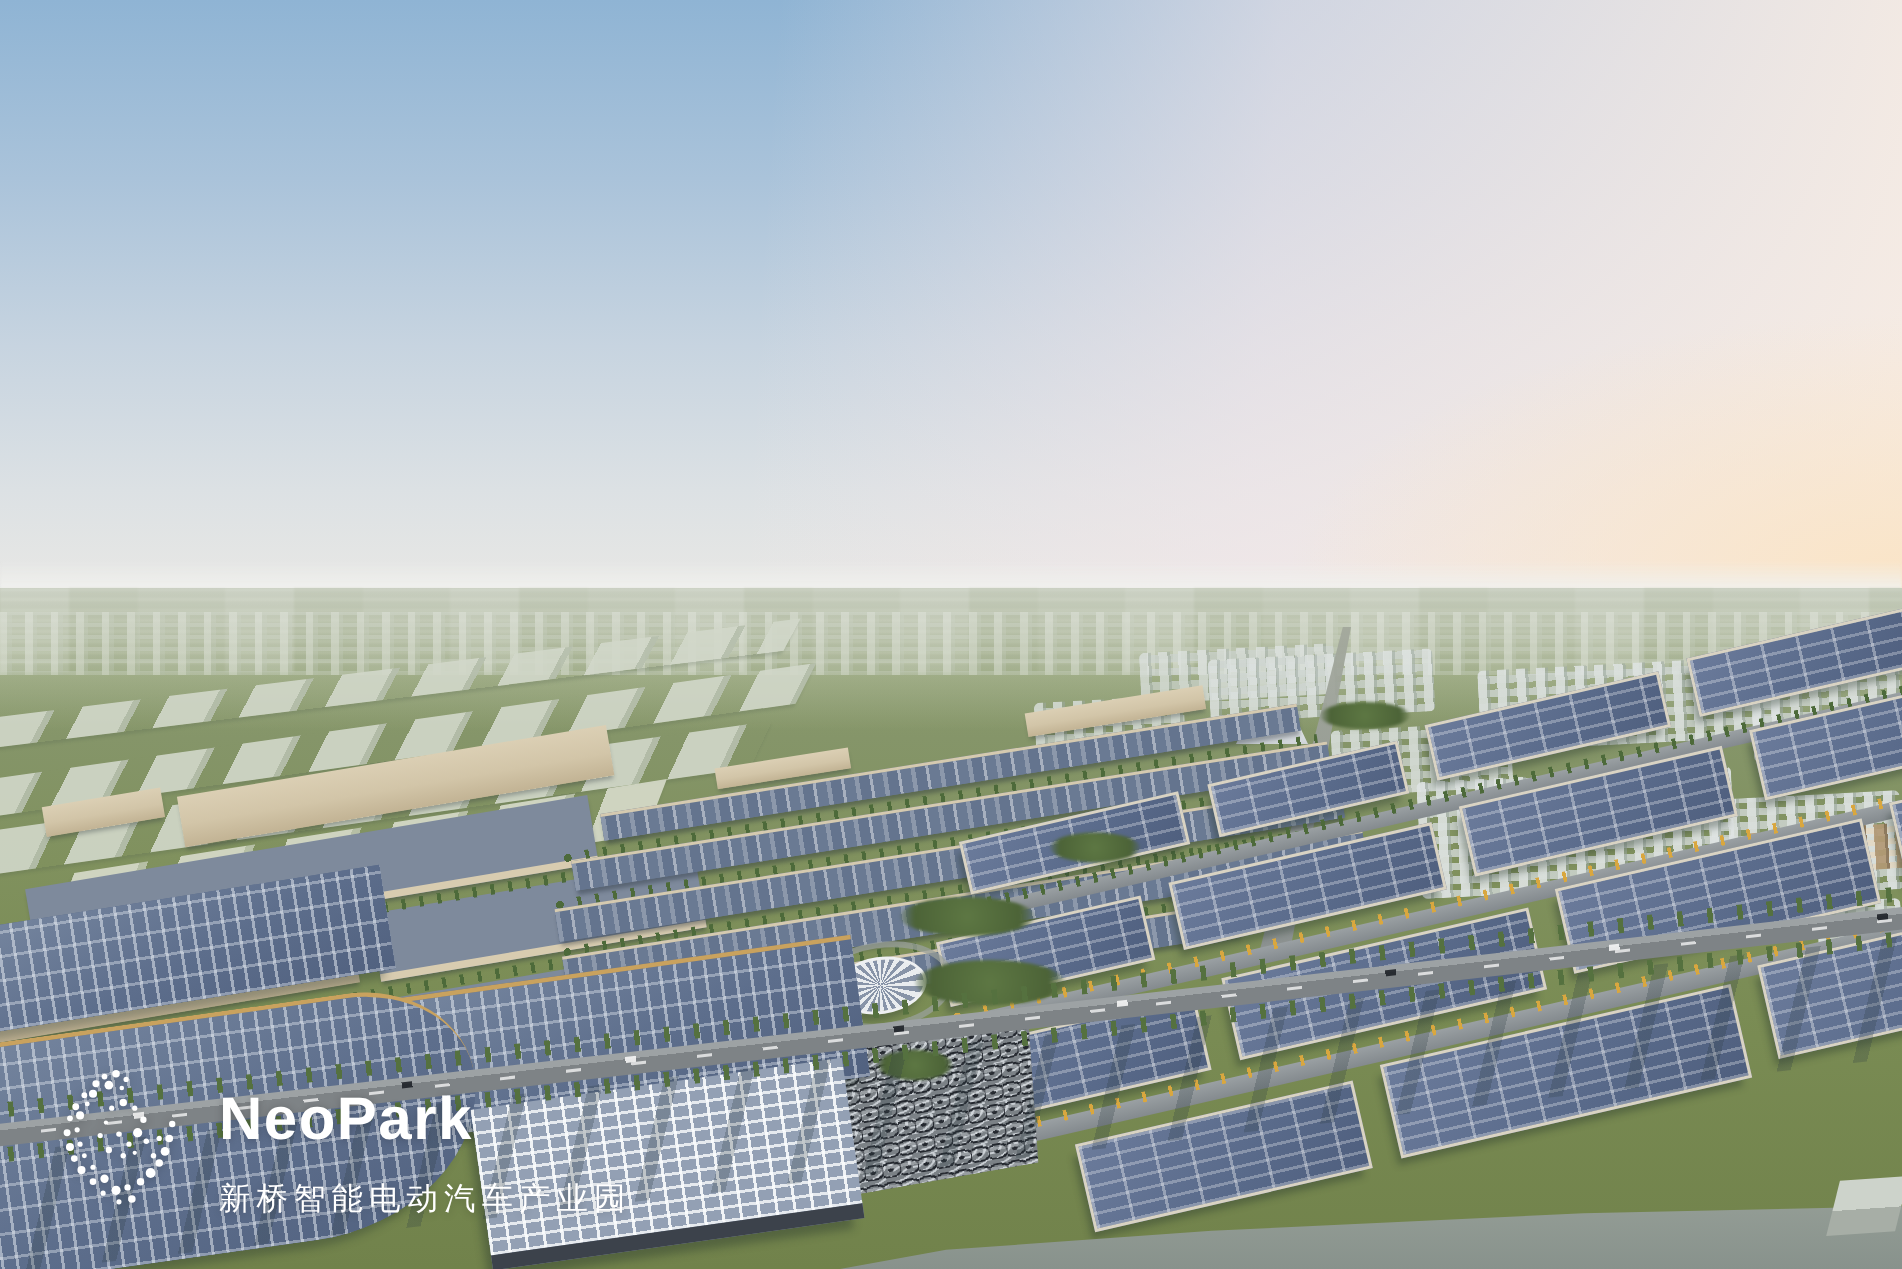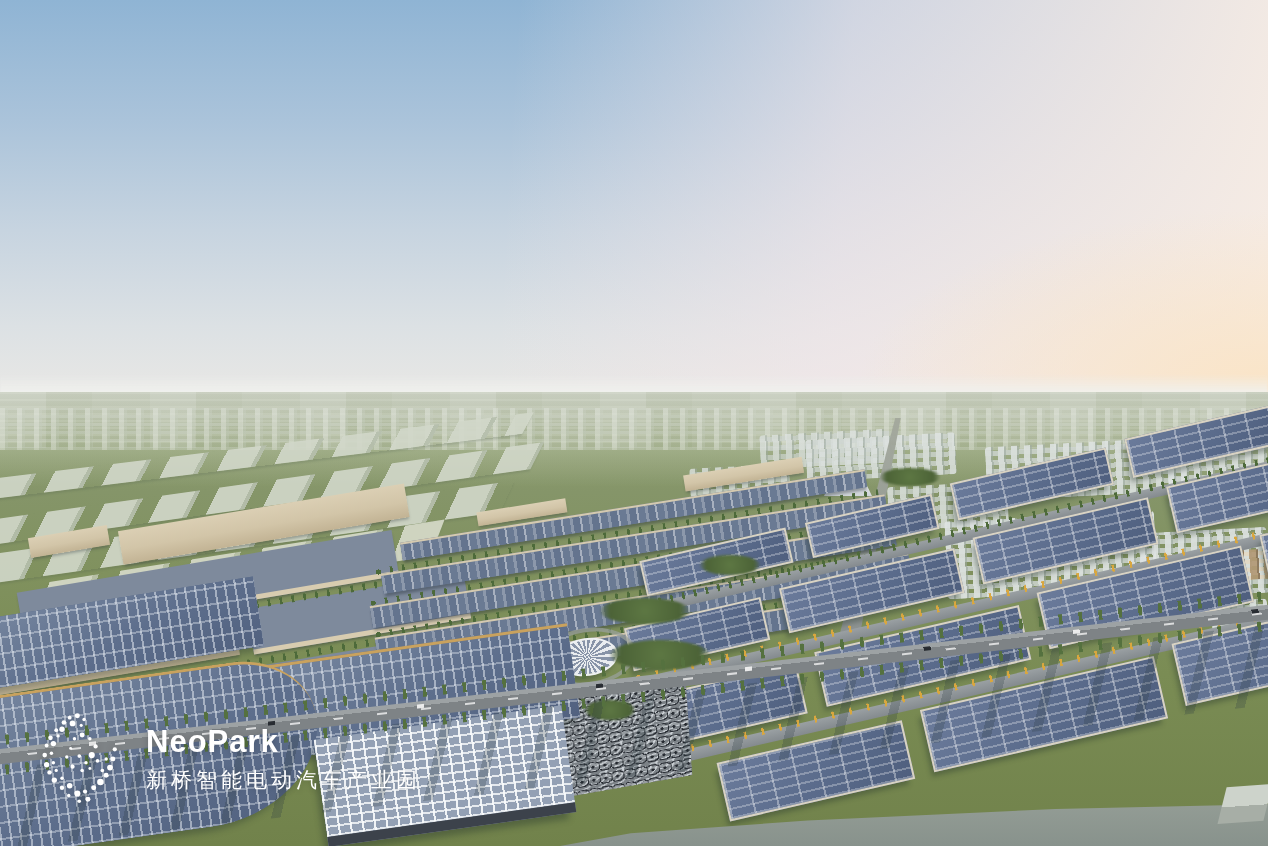--- a/index.html
+++ b/index.html
@@ -258,23 +258,23 @@
     clip-path:polygon(0 100%,10% 78%,35% 56%,70% 36%,100% 28%,100% 100%);
     background:linear-gradient(180deg,var(--water-grey,#97a098),#88928c);}
   .slab{left:1222px;top:786px;width:46px;height:36px;transform:rotate(-4deg) skewX(-18deg);
     background:linear-gradient(180deg,#cdd3cb 0 55%, #a7aea6 55% 100%);}
 
   
   .logo{left:38px;top:700px;width:480px;height:120px;display:flex;align-items:flex-start;}
   .logo-mark{position:relative;width:96px;height:100px;margin-top:8px;flex:0 0 auto;
     filter:drop-shadow(0 1px 3px rgba(0,0,0,.25));}
   .logo-text{position:relative;margin-left:12px;padding-top:26px;}
-  .logo-name{position:relative;display:block;font-size:31px;font-weight:bold;line-height:1;
+  .logo-name{position:relative;display:block;font-size:40px;font-weight:bold;line-height:1;
     color:var(--logo-white,#fff);letter-spacing:1px;text-shadow:0 1px 6px rgba(0,0,0,.22);}
-  .logo-sub{position:relative;display:block;margin-top:9px;font-size:21px;font-weight:400;
+  .logo-sub{position:relative;display:block;margin-top:19px;font-size:21px;font-weight:400;
     color:var(--logo-white,#fff);letter-spacing:4px;text-shadow:0 1px 6px rgba(0,0,0,.22);}
 </style>
 </head>
 <body>
 
 <div class="stage">
 
   <div class="sky"></div>
   <div class="haze"></div>
 

